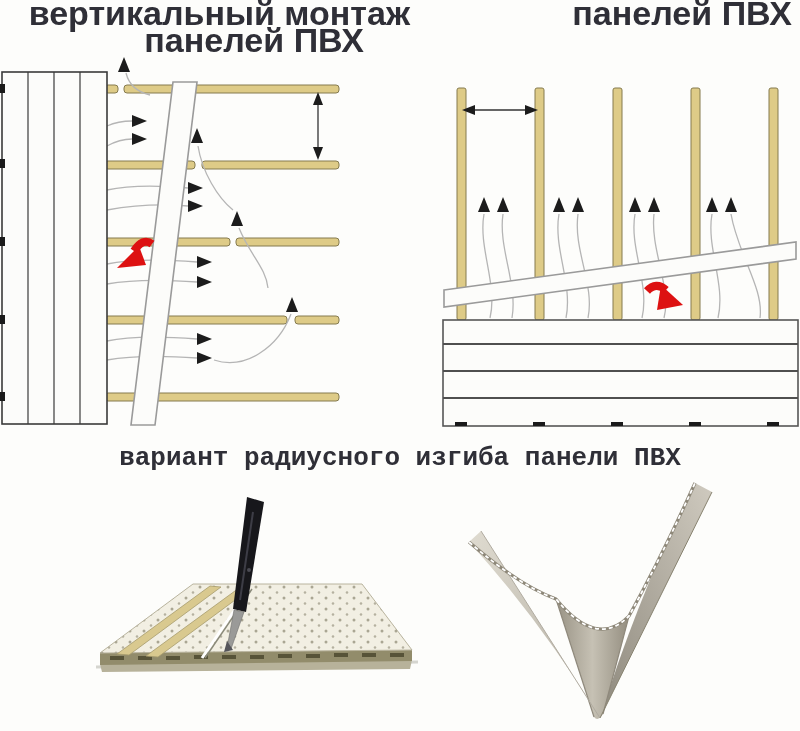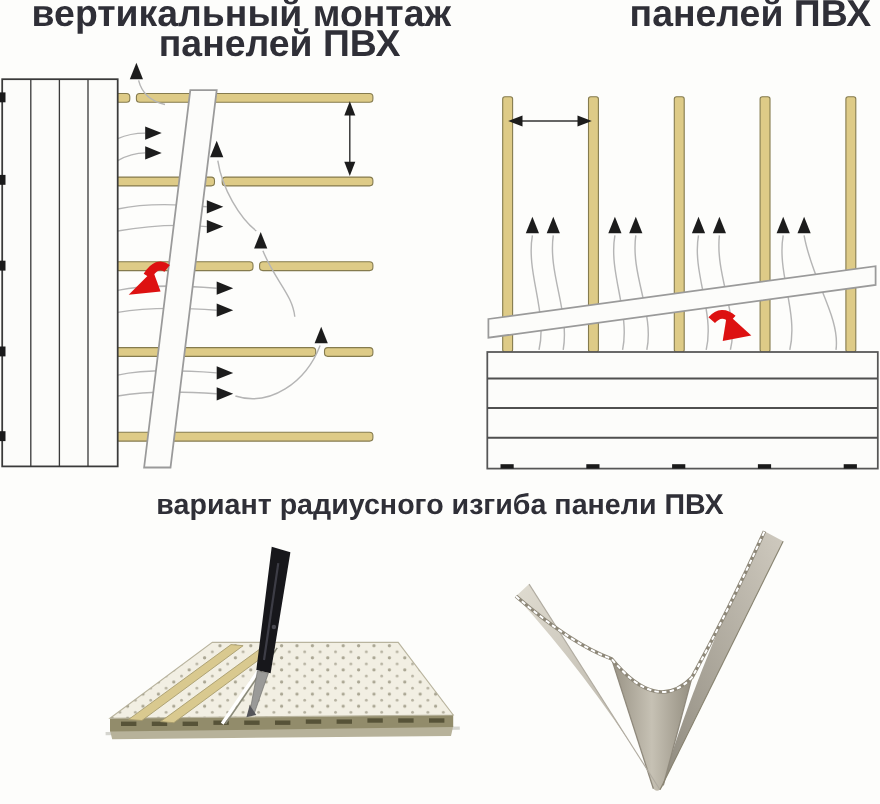--- a/index.html
+++ b/index.html
@@ -5,21 +5,21 @@
   html,body{margin:0;padding:0;}
   .page{position:relative;width:800px;height:731px;background:var(--background,#fdfdfb);overflow:hidden;
         font-family:"Liberation Sans","DejaVu Sans",sans-serif;}
   .fig-title{position:absolute;text-align:right;font-weight:bold;font-size:34px;line-height:27px;
              color:var(--title-text,#2f2f37);letter-spacing:0px;}
   .t-left{left:0;top:4;width:410px;}
   .t-right{left:418px;top:4;width:382px;}
   .t-left .line2{transform:translateX(-46px);}
   .t-right .line2{transform:translateX(-8px);}
   .caption{position:absolute;left:0;top:443px;width:800px;text-align:center;font-weight:bold;
-           font-size:26px;color:var(--title-text,#2f2f37);}
+           font-size:26px;color:var(--title-text,#2f2f37);font-family:Liberation Mono, monospace;}
   svg{position:absolute;left:0;top:0;}
   .batten{fill:var(--batten-fill,#decb87);stroke:var(--batten-stroke,#857b4e);stroke-width:1;}
   .block{fill:var(--panel-fill,#fcfcfa);stroke:#3a3a3a;stroke-width:1.6;}
   .blockline{stroke:#3a3a3a;stroke-width:1.2;}
   .tpanel{fill:var(--panel-fill,#fcfcfa);stroke:var(--panel-stroke,#9a9a9a);stroke-width:1.6;}
   .ink{fill:var(--line-ink,#1c1c1c);}
   .dimline{stroke:#333;stroke-width:1.3;fill:none;}
   .curve{stroke:var(--curve-gray,#b5b5b5);stroke-width:1.3;fill:none;}
   .redshaft{stroke:var(--red-arrow,#dd1111);stroke-width:8;fill:none;}
   .redhead{fill:var(--red-arrow,#dd1111);}

